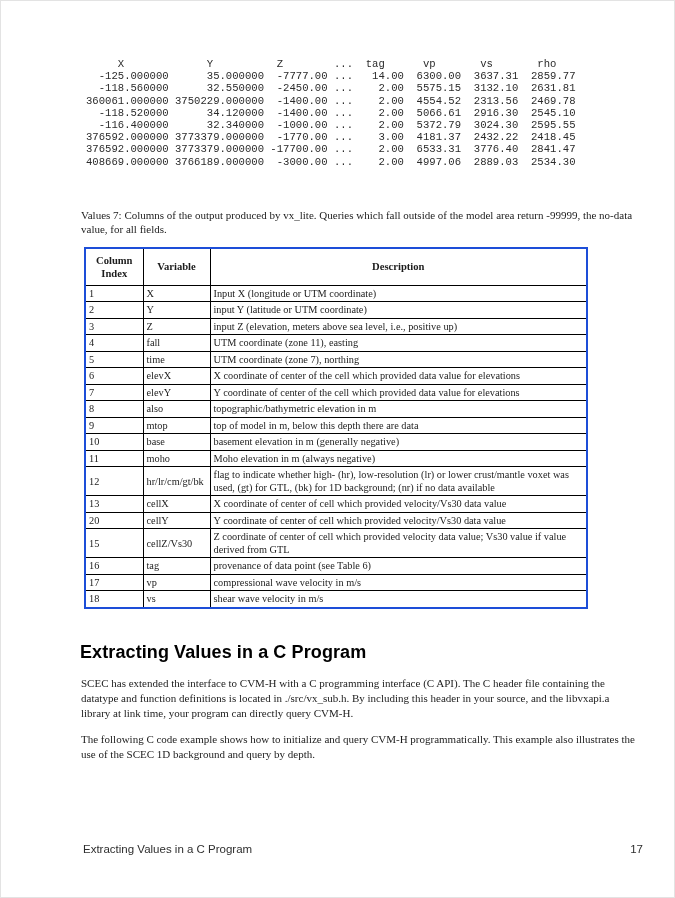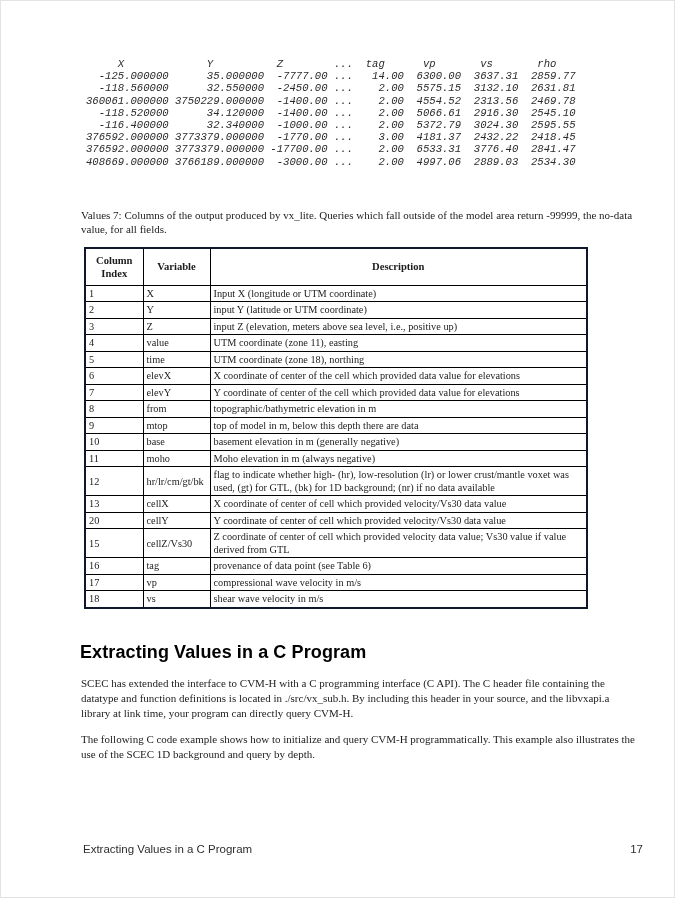--- a/index.html
+++ b/index.html
@@ -14,33 +14,32 @@
     color: #1c1c1c;
     overflow: hidden;
   }
   .terminal {
     margin: 57px 0 0 85px;
     font-family: "Liberation Mono", monospace;
     font-size: 10.6px;
     line-height: 12.2px;
     color: #2b2b2b;
     white-space: pre;
-    font-style: italic;
   }
   .caption {
     margin: 40px 0 0 80px;
     width: 556px;
     font-size: 11px;
     line-height: 14.5px;
   }
   table.cols {
     margin: 10px 0 0 83px;
     width: 504px;
     border-collapse: collapse;
-    border: 2px solid #0f172a;
+    border: 2px solid #1d4ed8;
     font-size: 10.3px;
     line-height: 12.5px;
     table-layout: fixed;
   }
   table.cols th, table.cols td {
     border: 1px solid #000;
     vertical-align: middle;
   }
   table.cols th {
     font-weight: bold;
@@ -121,41 +120,41 @@
           <td>Y</td>
           <td>input Y (latitude or UTM coordinate)</td>
         </tr>
         <tr>
           <td>3</td>
           <td>Z</td>
           <td>input Z (elevation, meters above sea level, i.e., positive up)</td>
         </tr>
         <tr>
           <td>4</td>
-          <td>value</td>
+          <td>fall</td>
           <td>UTM coordinate (zone 11), easting</td>
         </tr>
         <tr>
           <td>5</td>
           <td>time</td>
-          <td>UTM coordinate (zone 18), northing</td>
+          <td>UTM coordinate (zone 7), northing</td>
         </tr>
         <tr>
           <td>6</td>
           <td>elevX</td>
           <td>X coordinate of center of the cell which provided data value for elevations</td>
         </tr>
         <tr>
           <td>7</td>
           <td>elevY</td>
           <td>Y coordinate of center of the cell which provided data value for elevations</td>
         </tr>
         <tr>
           <td>8</td>
-          <td>from</td>
+          <td>also</td>
           <td>topographic/bathymetric elevation in m</td>
         </tr>
         <tr>
           <td>9</td>
           <td>mtop</td>
           <td>top of model in m, below this depth there are data</td>
         </tr>
         <tr>
           <td>10</td>
           <td>base</td>

